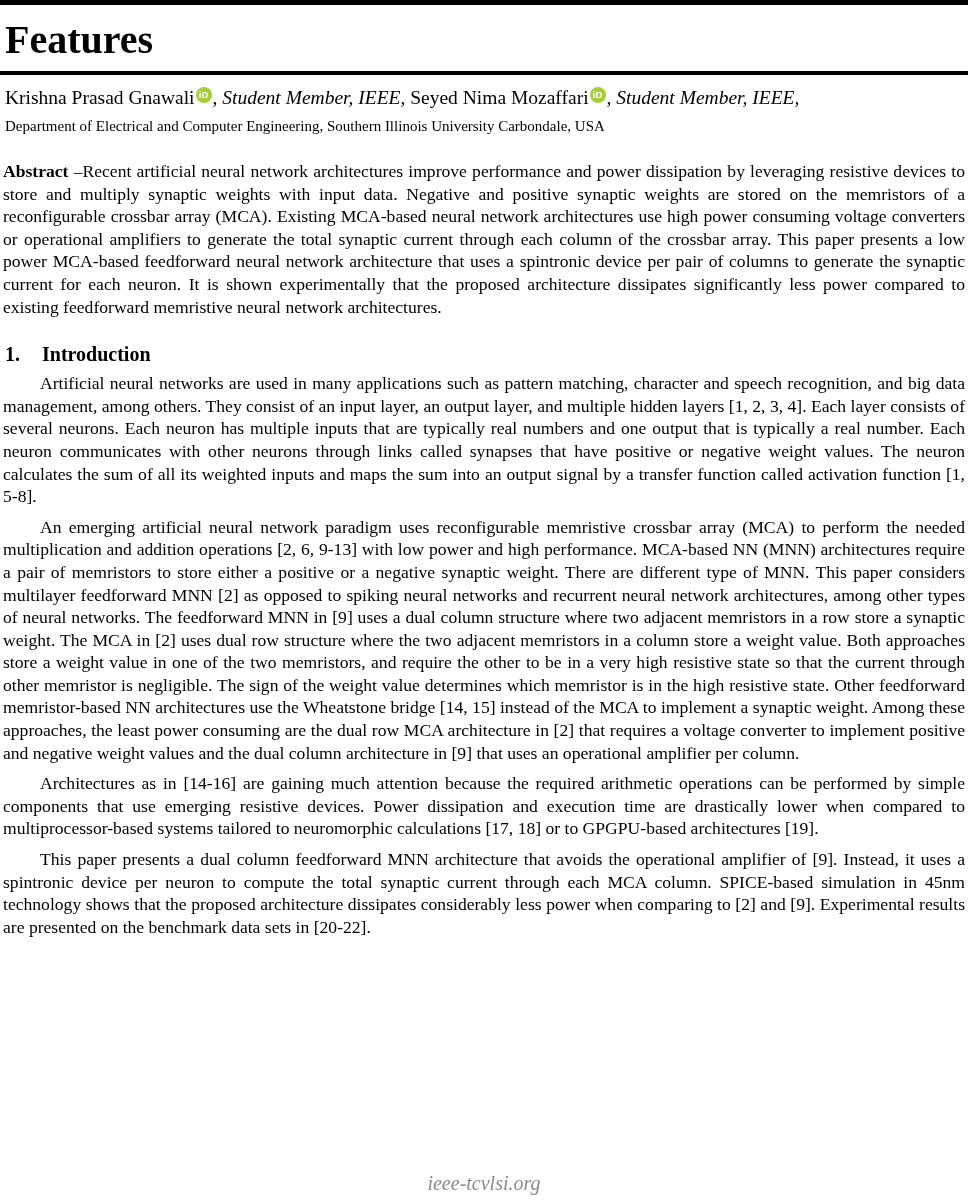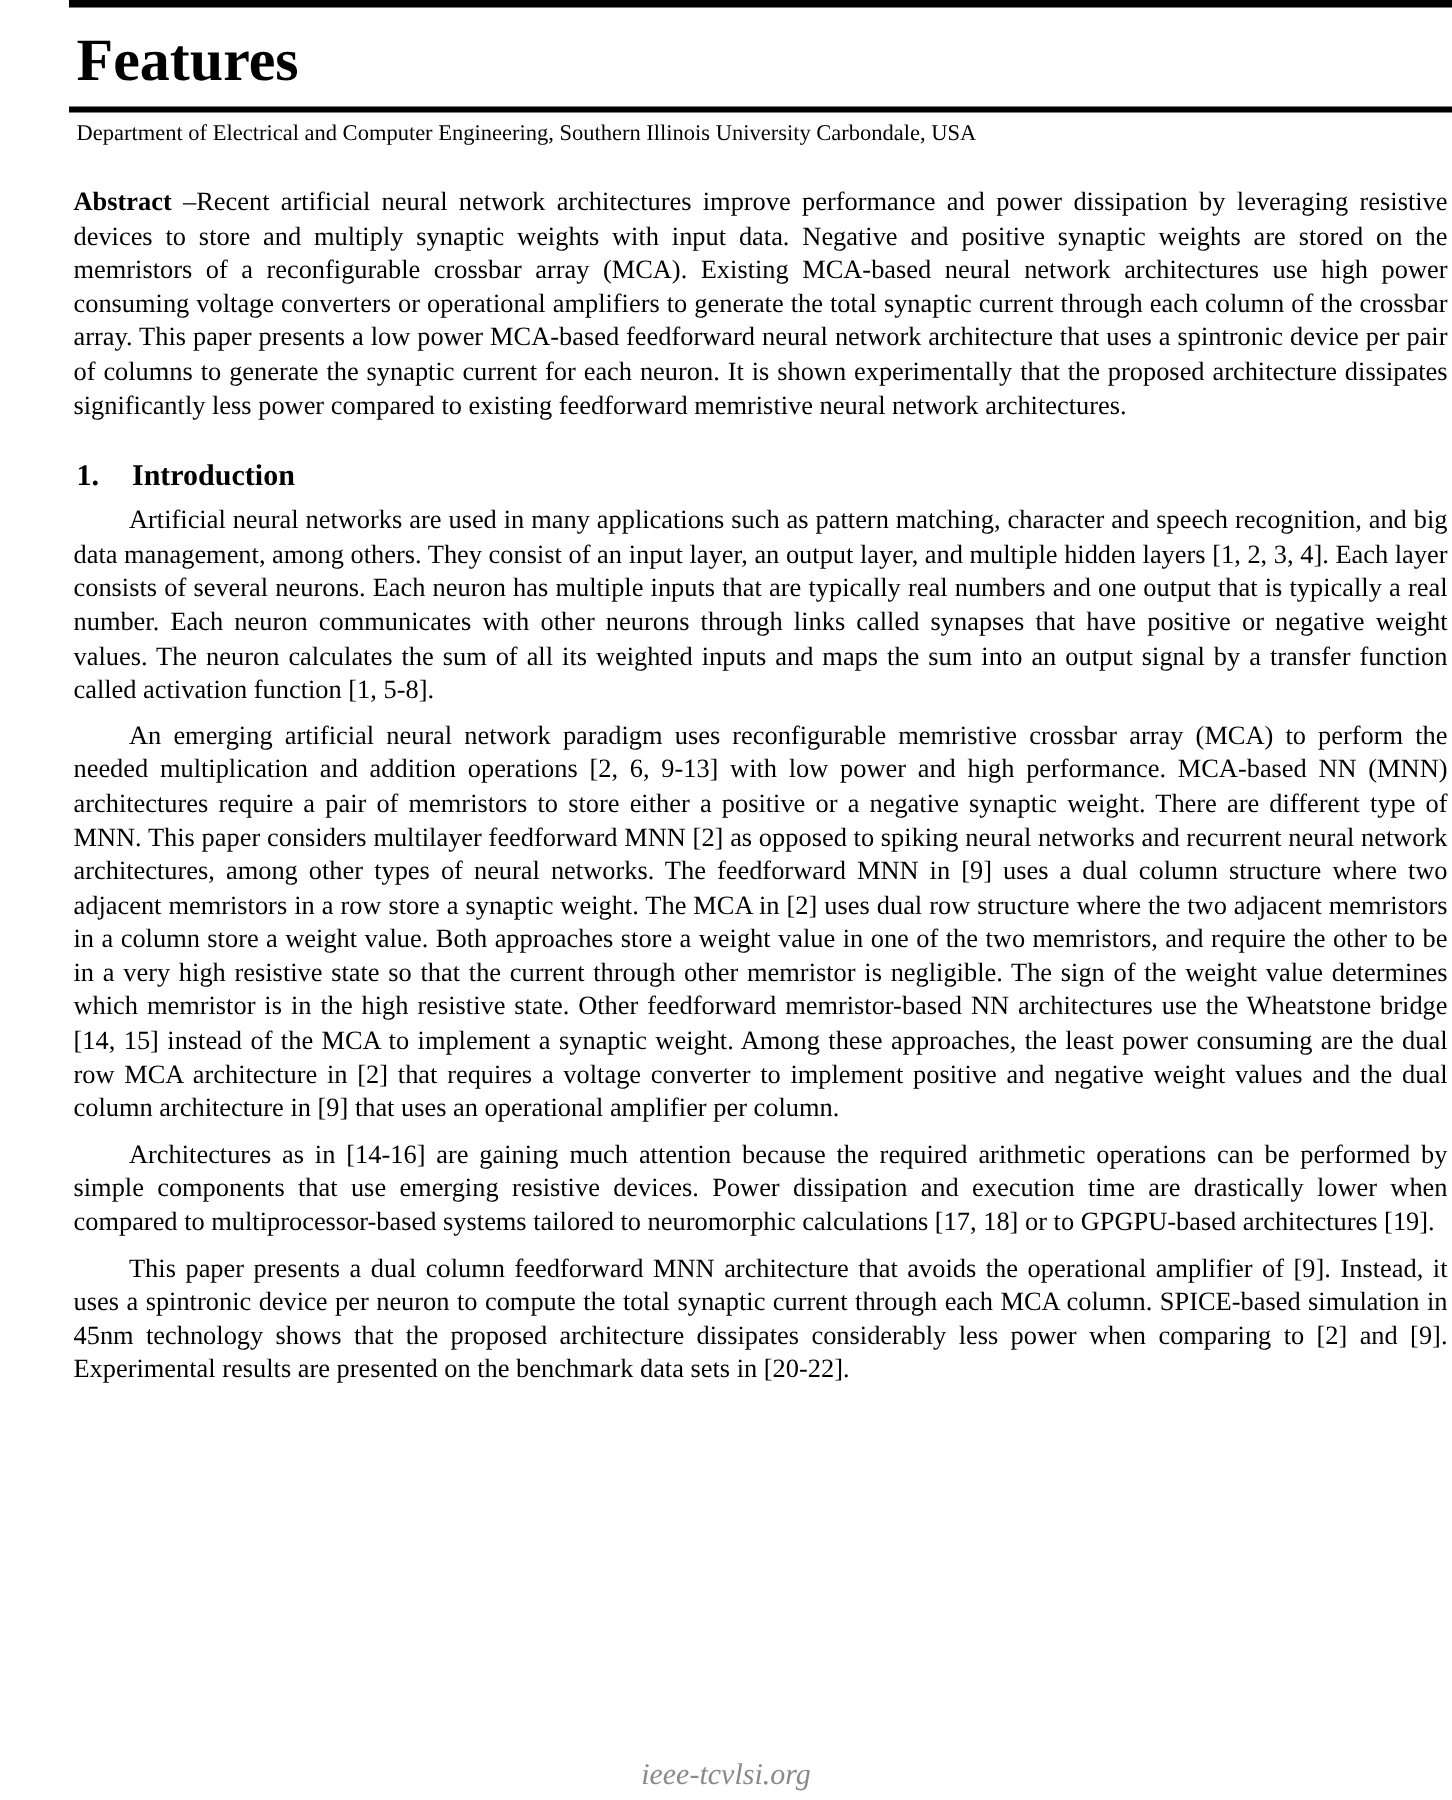--- a/index.html
+++ b/index.html
@@ -5,21 +5,20 @@
   * { box-sizing: border-box; }
   html, body { margin: 0; padding: 0; background: #ffffff; }
   .page {
     position: relative;
     width: 968px;
     height: 1200px;
     background: #ffffff;
     color: #000000;
     font-family: "Liberation Serif", serif;
     overflow: hidden;
-    padding-left: 46px;
   }
   .top-bar {
     width: 100%;
     height: 5px;
     background: #000000;
   }
   .section-header {
     font-size: 40px;
     font-weight: bold;
     line-height: 44px;
@@ -105,20 +104,21 @@
 
   <div class="top-bar"></div>
 
   <h1 class="section-header">Features</h1>
 
   <div class="rule"></div>
 
   <main>
 
 
+    <p class="authors"><span>Krishna Prasad Gnawali</span><span class="orcid"><span>iD</span></span><span>, </span><i class="role">Student Member, IEEE,</i><span> Seyed Nima Mozaffari</span><span class="orcid"><span>iD</span></span><span>, </span><i class="role">Student Member, IEEE,</i></p>
 
 
     <p class="affiliation">Department of Electrical and Computer Engineering, Southern Illinois University Carbondale, USA</p>
 
     <p class="abstract"><b>Abstract</b><span> –Recent artificial neural network architectures improve performance and power dissipation by leveraging resistive devices to store and multiply synaptic weights with input data. Negative and positive synaptic weights are stored on the memristors of a reconfigurable crossbar array (MCA). Existing MCA-based neural network architectures use high power consuming voltage converters or operational amplifiers to generate the total synaptic current through each column of the crossbar array.  This paper presents a low power MCA-based feedforward neural network architecture that uses a spintronic device per pair of columns to generate the synaptic current for each neuron. It is shown experimentally that the proposed architecture dissipates significantly less power compared to existing feedforward memristive neural network architectures.</span></p>
 
     <h3 class="section-heading"><span class="secnum">1.</span><span>Introduction</span></h3>
 
     <p class="body-para">Artificial neural networks are used in many applications such as pattern matching, character and speech recognition, and big data management, among others. They consist of an input layer, an output layer, and multiple hidden layers [1, 2, 3, 4]. Each layer consists of several neurons. Each neuron has multiple inputs that are typically real numbers and one output that is typically a real number. Each neuron communicates with other neurons through links called synapses that have positive or negative weight values. The neuron calculates the sum of all its weighted inputs and maps the sum into an output signal by a transfer function called activation function [1, 5-8].</p>
     <p class="body-para">An emerging artificial neural network paradigm uses reconfigurable memristive crossbar array (MCA) to perform the needed multiplication and addition operations [2, 6, 9-13] with low power and high performance. MCA-based NN (MNN) architectures require a pair of memristors to store either a positive or a negative synaptic weight. There are different type of MNN. This paper considers multilayer feedforward MNN [2] as opposed to spiking neural networks and recurrent neural network architectures, among other types of neural networks.  The feedforward MNN in [9] uses a dual column structure where two adjacent memristors in a row store a synaptic weight. The MCA in [2] uses dual row structure where the two adjacent memristors in a column store a weight value. Both approaches store a weight value in one of the two memristors, and require the other to be in a very high resistive state so that the current through other memristor is negligible. The sign of the weight value determines which memristor is in the high resistive state. Other feedforward memristor-based NN architectures use the Wheatstone bridge [14, 15] instead of the MCA to implement a synaptic weight.  Among these approaches, the least power consuming are the dual row MCA architecture in [2] that requires a voltage converter to implement positive and negative weight values and the dual column architecture in [9] that uses an operational amplifier per column.</p>

